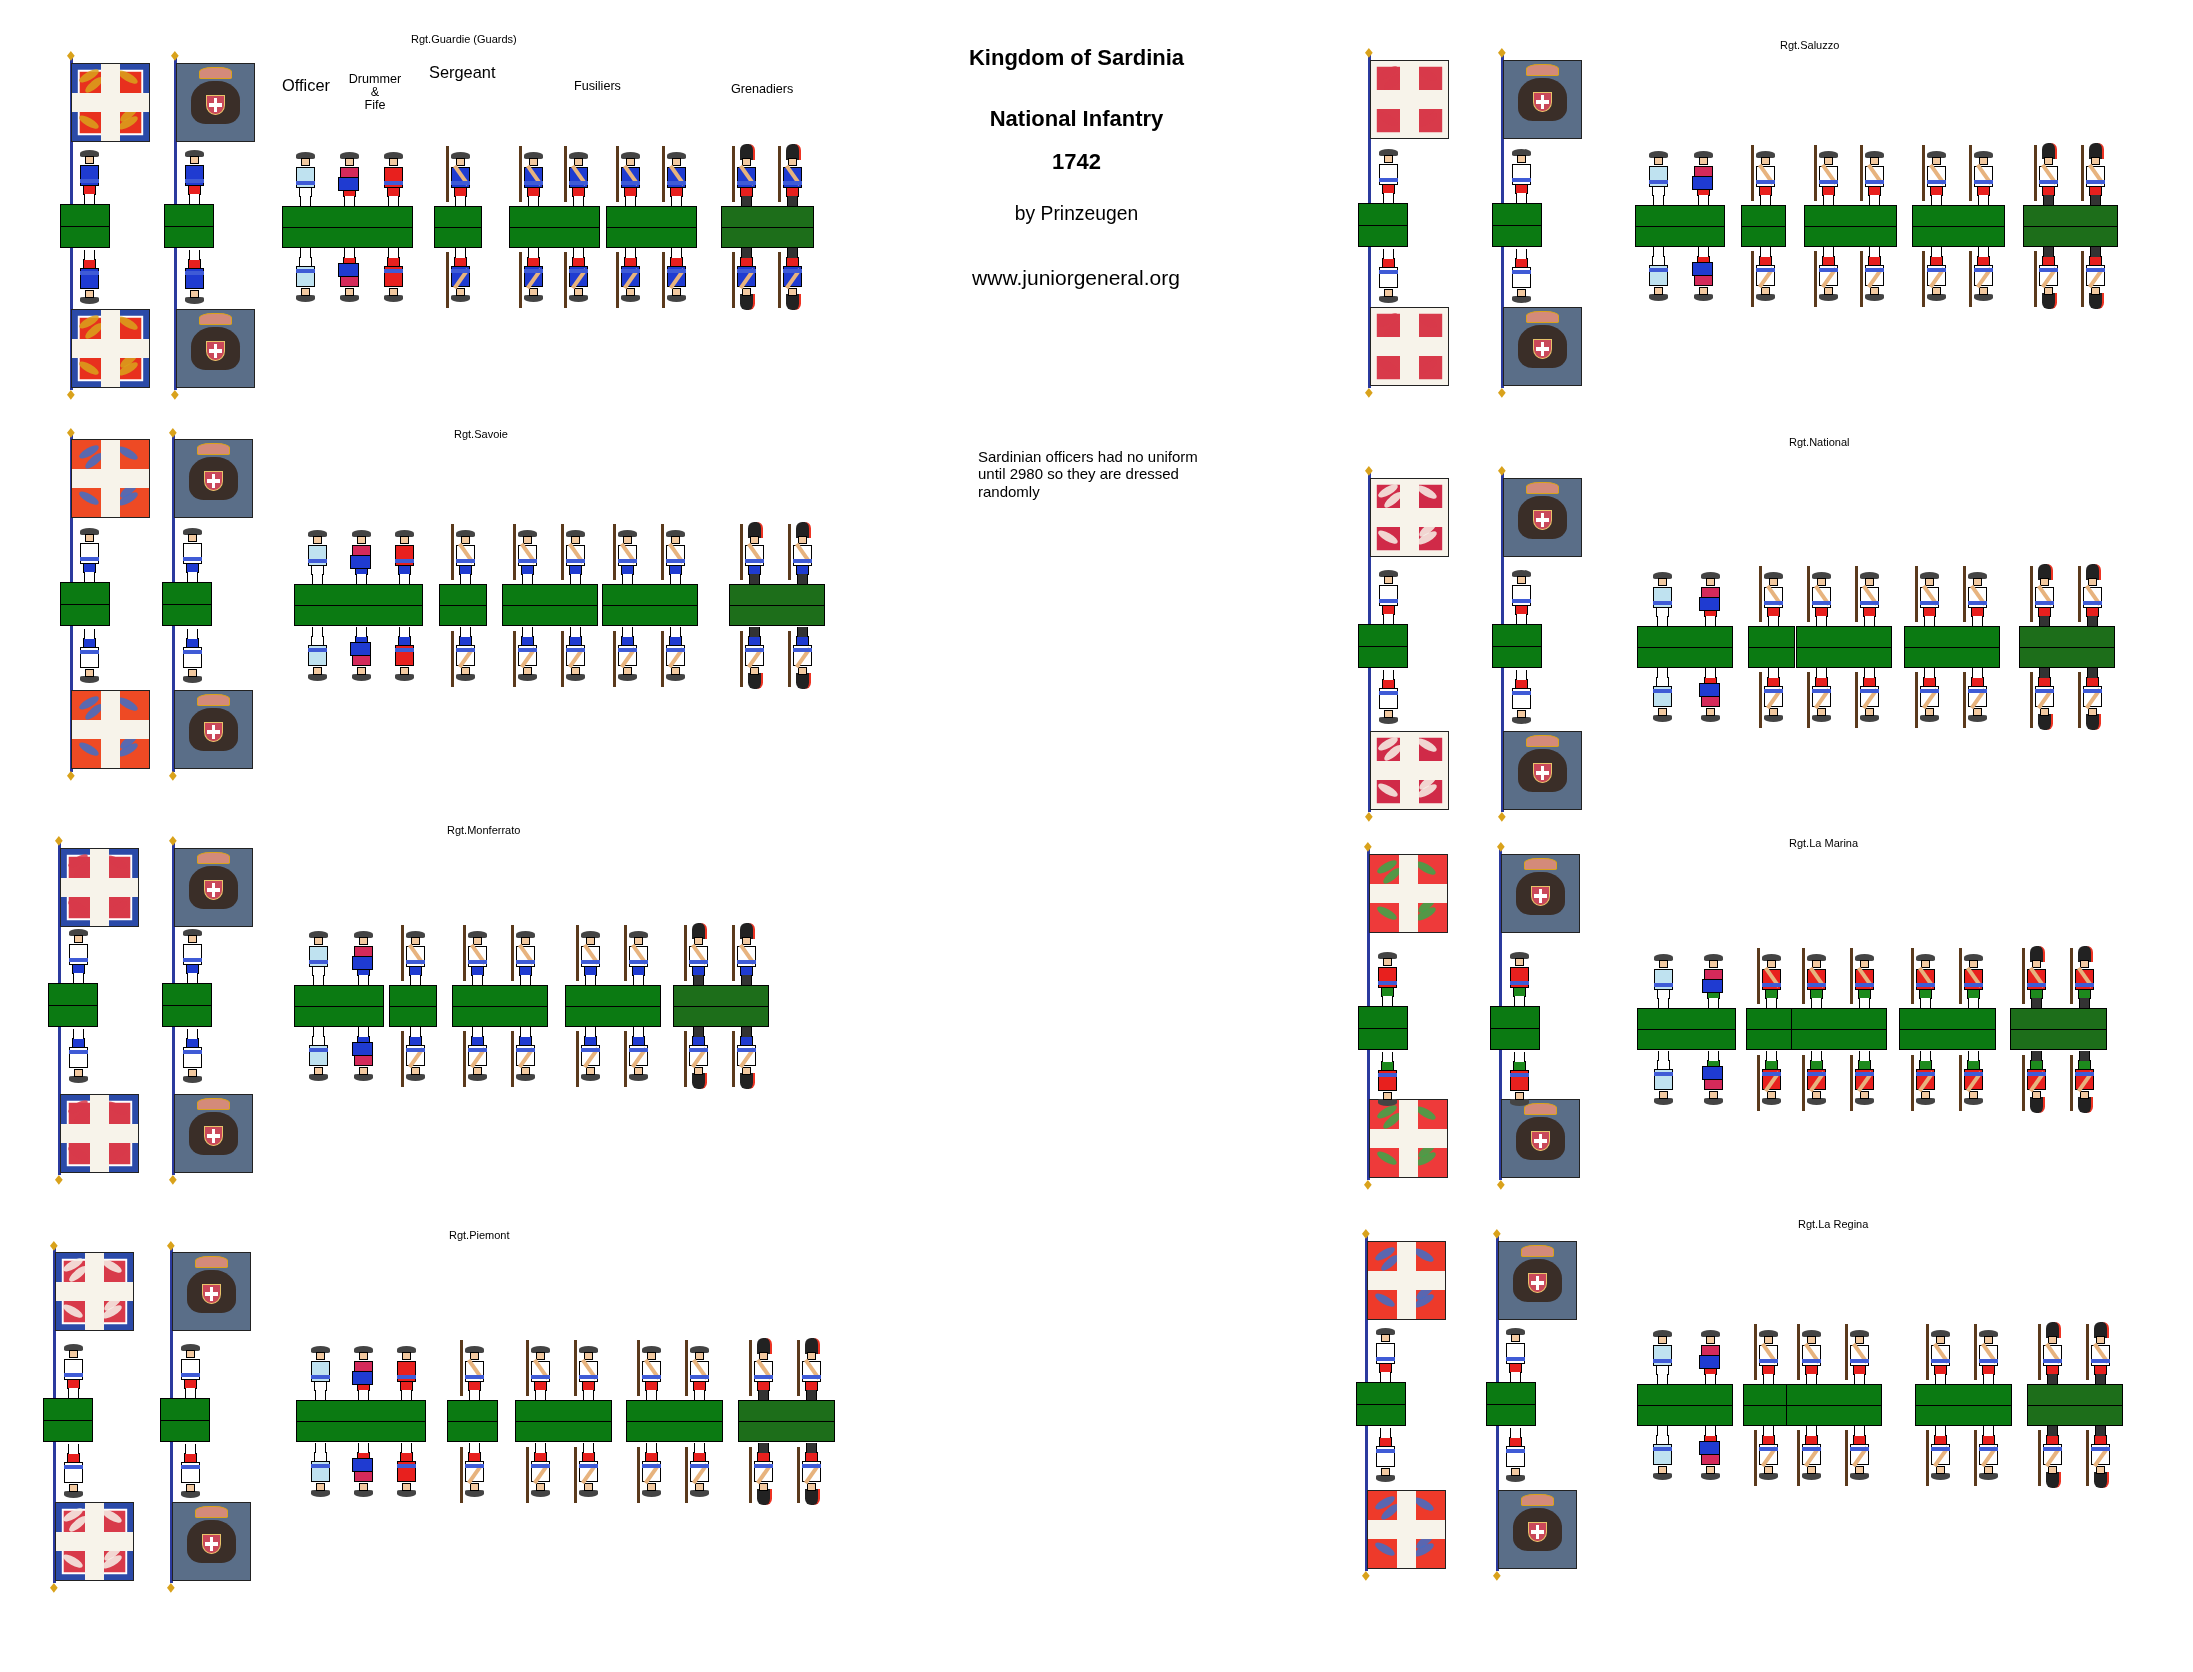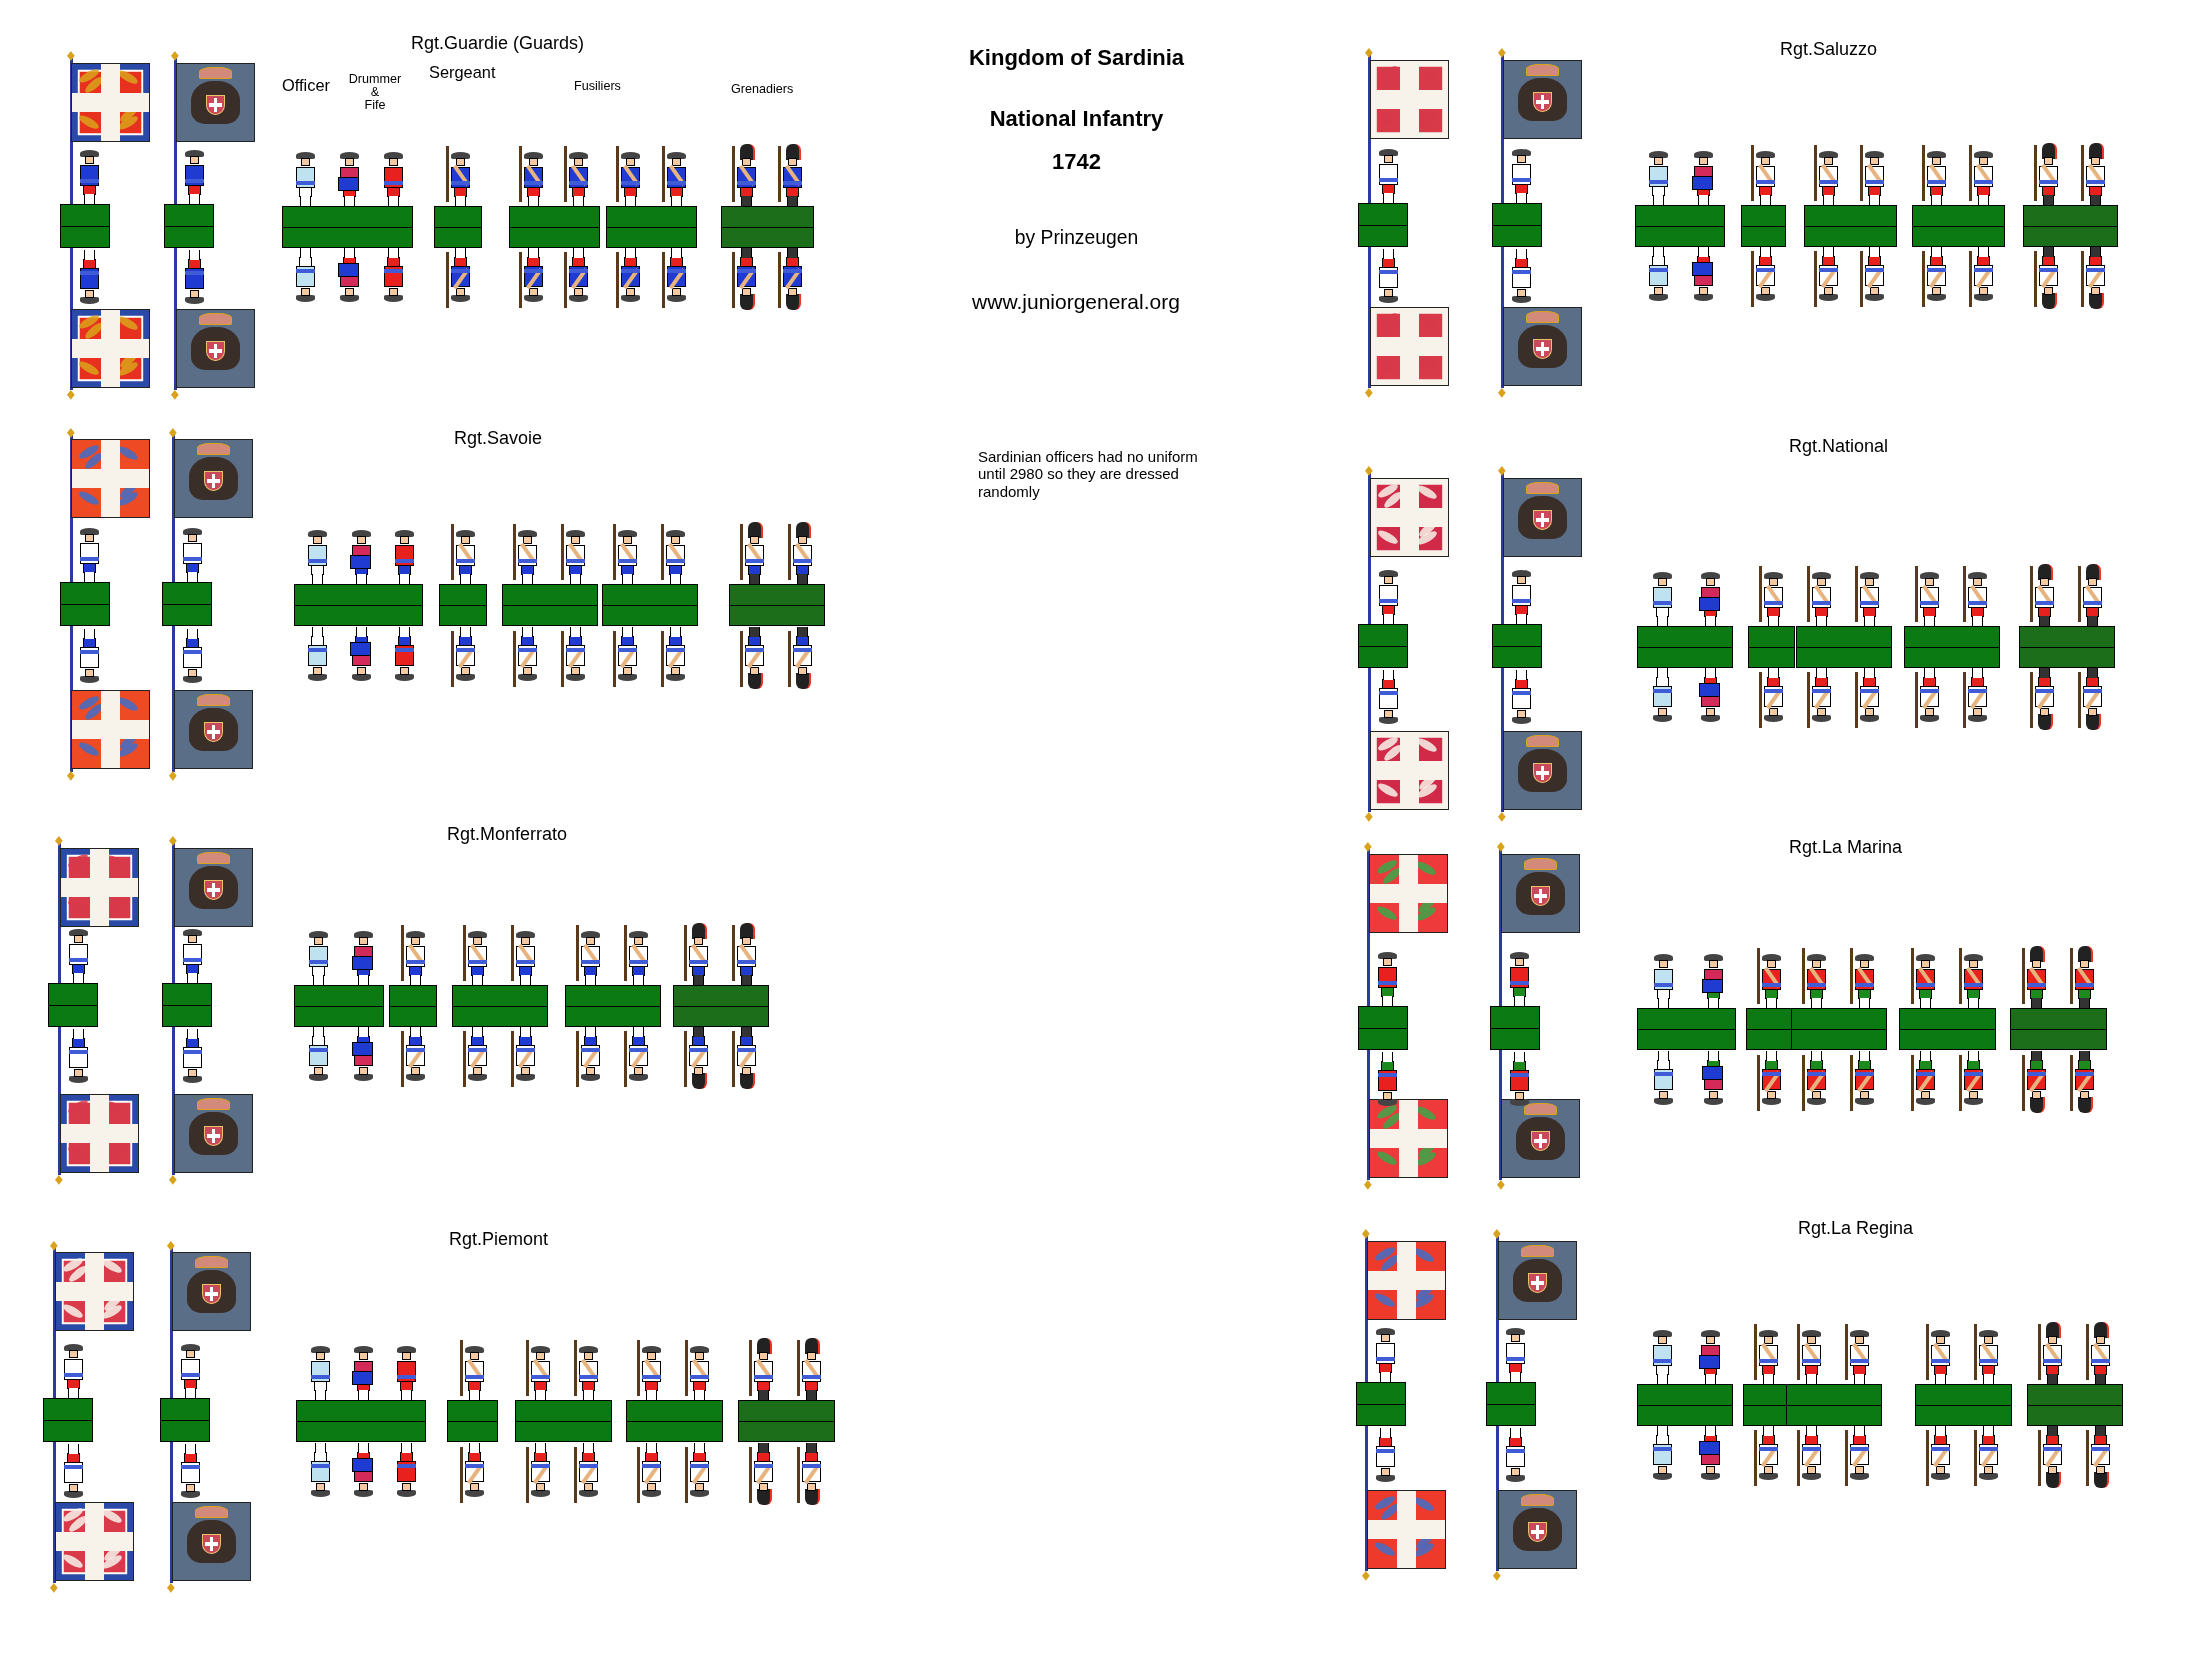--- a/index.html
+++ b/index.html
@@ -1,20 +1,20 @@
 <!DOCTYPE html>
 <html><head>
 <meta charset="utf-8">
 <style>
   html,body{margin:0;padding:0;background:#fff;}
   body{width:2194px;height:1672px;position:relative;overflow:hidden;font-family:"Liberation Sans",sans-serif;color:#000;}
   .abs{position:absolute;}
   .title{font-weight:bold;font-size:22px;text-align:center;white-space:nowrap;}
-  .sub{font-size:19.3px;text-align:center;white-space:nowrap;margin-top:24px;}
-  .rgt-label{font-size:18px;white-space:nowrap;}
+  .sub{font-size:19.3px;text-align:center;white-space:nowrap;}
+  .rgt-label{font-size:11px;white-space:nowrap;}
   .col-label{font-size:16.4px;white-space:nowrap;text-align:center;line-height:1.05;}
   .col-label.small{font-size:12.6px;}
   .notes{font-size:15px;line-height:17.4px;width:222px;}
   .notes p{margin:0 0 17.4px 0;}
 
   
   .regiment{position:absolute;}
   .staff{position:absolute;width:2.9px;background:#2b3a9e;}
   .finial{position:absolute;width:7.7px;height:9.7px;background:#d9a21b;clip-path:polygon(50% 0,100% 50%,50% 100%,0 50%);}
   .flag{position:absolute;width:79px;height:79px;border:1.9px solid #222;box-sizing:border-box;overflow:hidden;}

